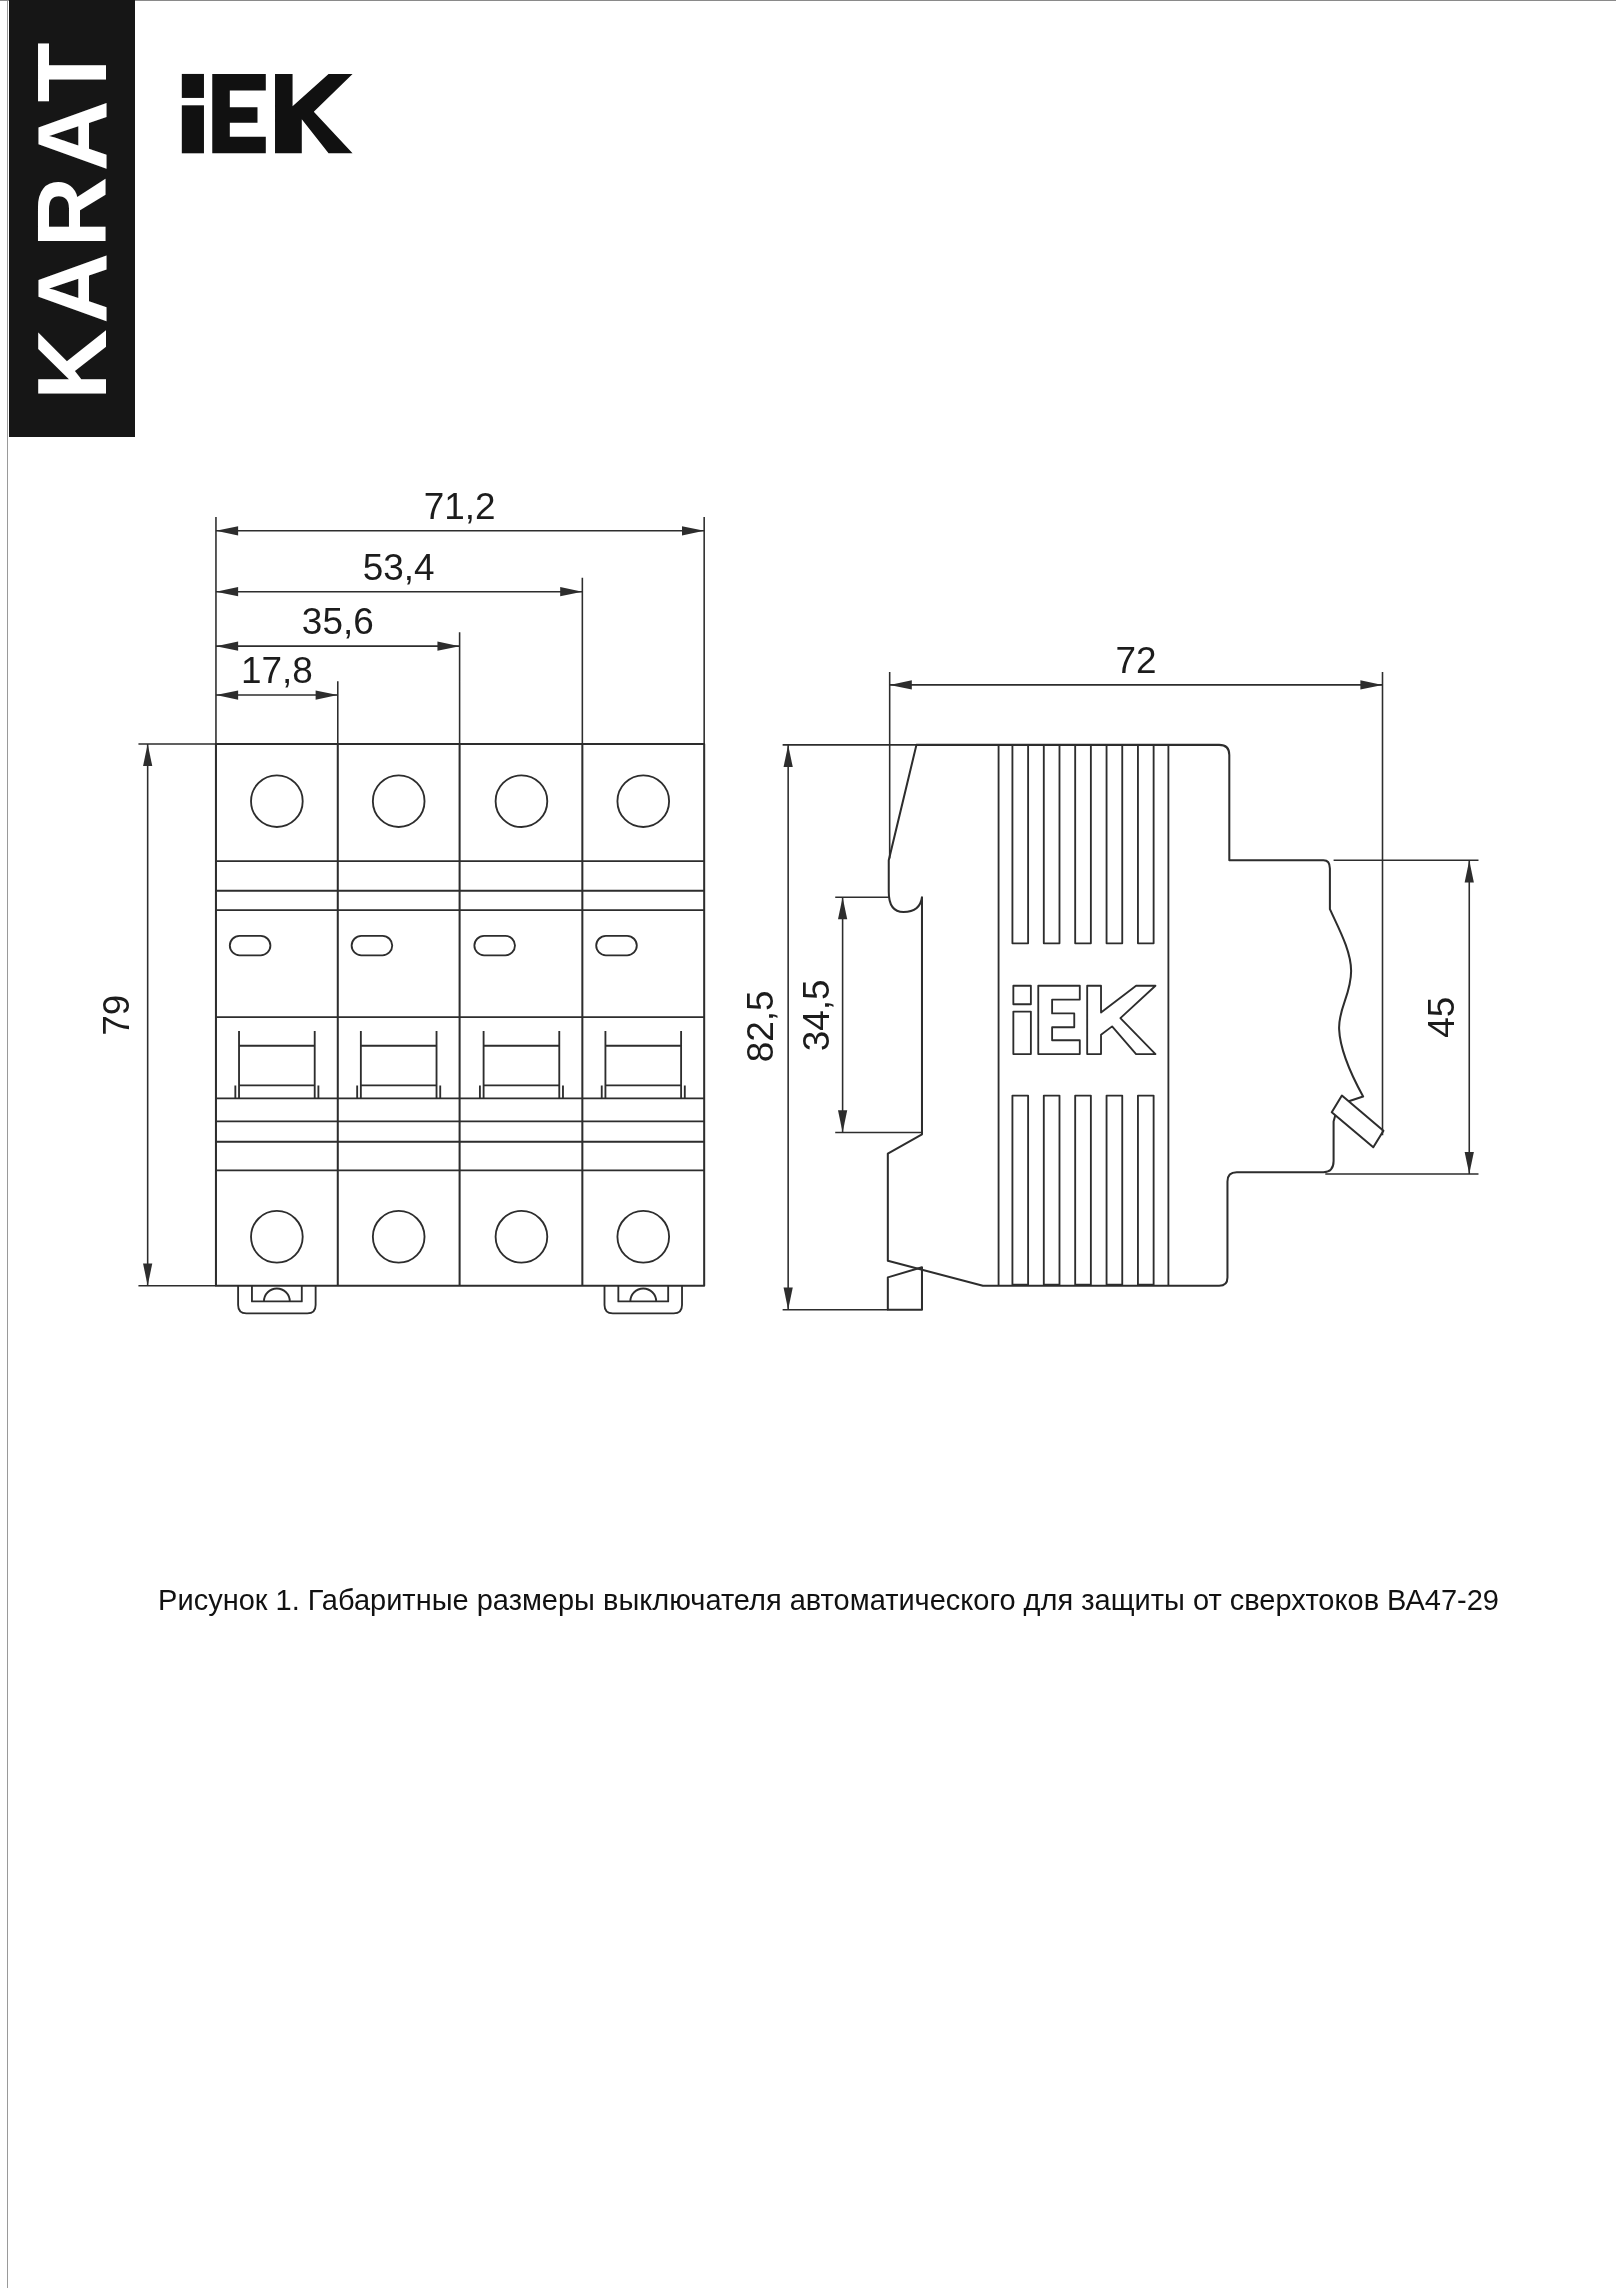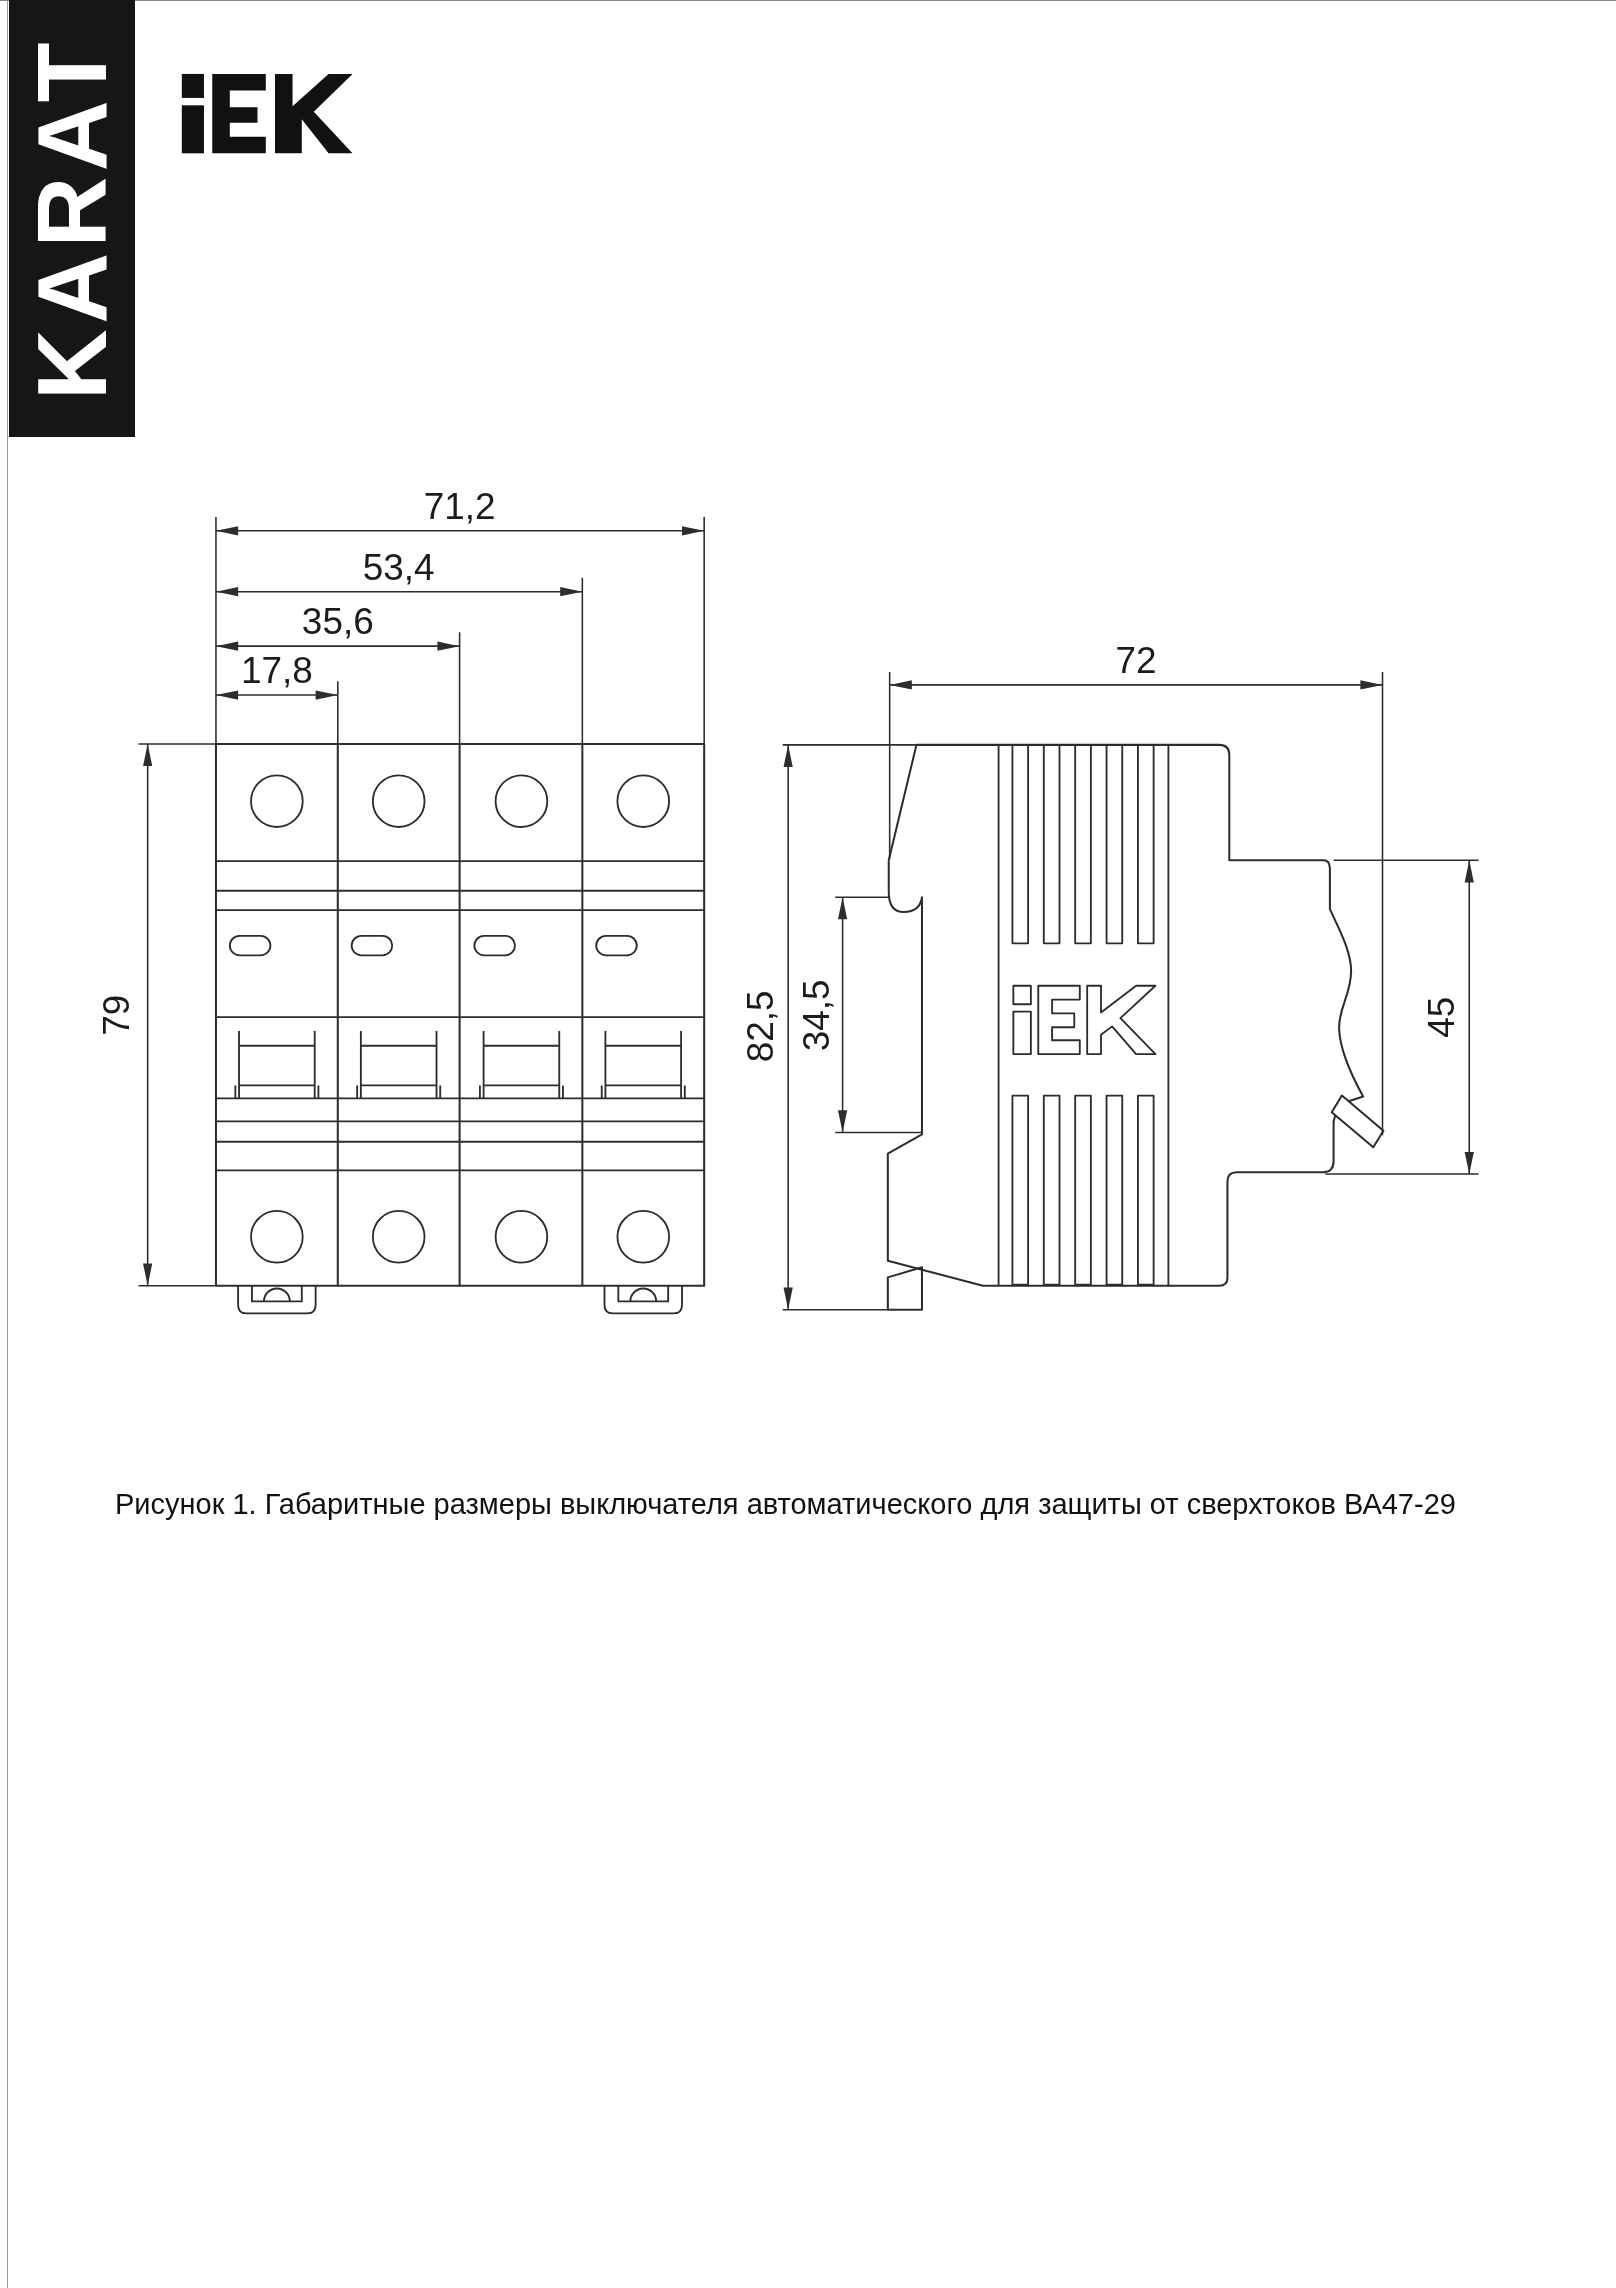--- a/index.html
+++ b/index.html
@@ -13,22 +13,22 @@
     position:absolute;left:9.2px;top:0;width:126px;height:437px;background:#161616;
     display:flex;align-items:center;justify-content:center;
   }
   .karat-banner span{
     display:block;transform:rotate(-90deg);white-space:nowrap;
     color:#ffffff;font-size:98px;font-weight:600;letter-spacing:5.5px;
     font-family:"Liberation Sans", sans-serif;
   }
   svg.artwork{position:absolute;left:0;top:0;}
   .caption{
-    position:absolute;left:115px;top:1488px;width:1384px;
-    font-size:29px;color:#111111;white-space:nowrap;
+    position:absolute;left:115px;top:1584px;width:1384px;
+    font-size:29px;color:#111111;white-space:nowrap;text-align:right;
   }
   text.dim{
     font-family:"Liberation Sans", sans-serif;
     font-size:40px;fill:#1c1c1c;
   }
 </style>
 </head>
 <body>
 
 <div class="page-edge-left"></div>

